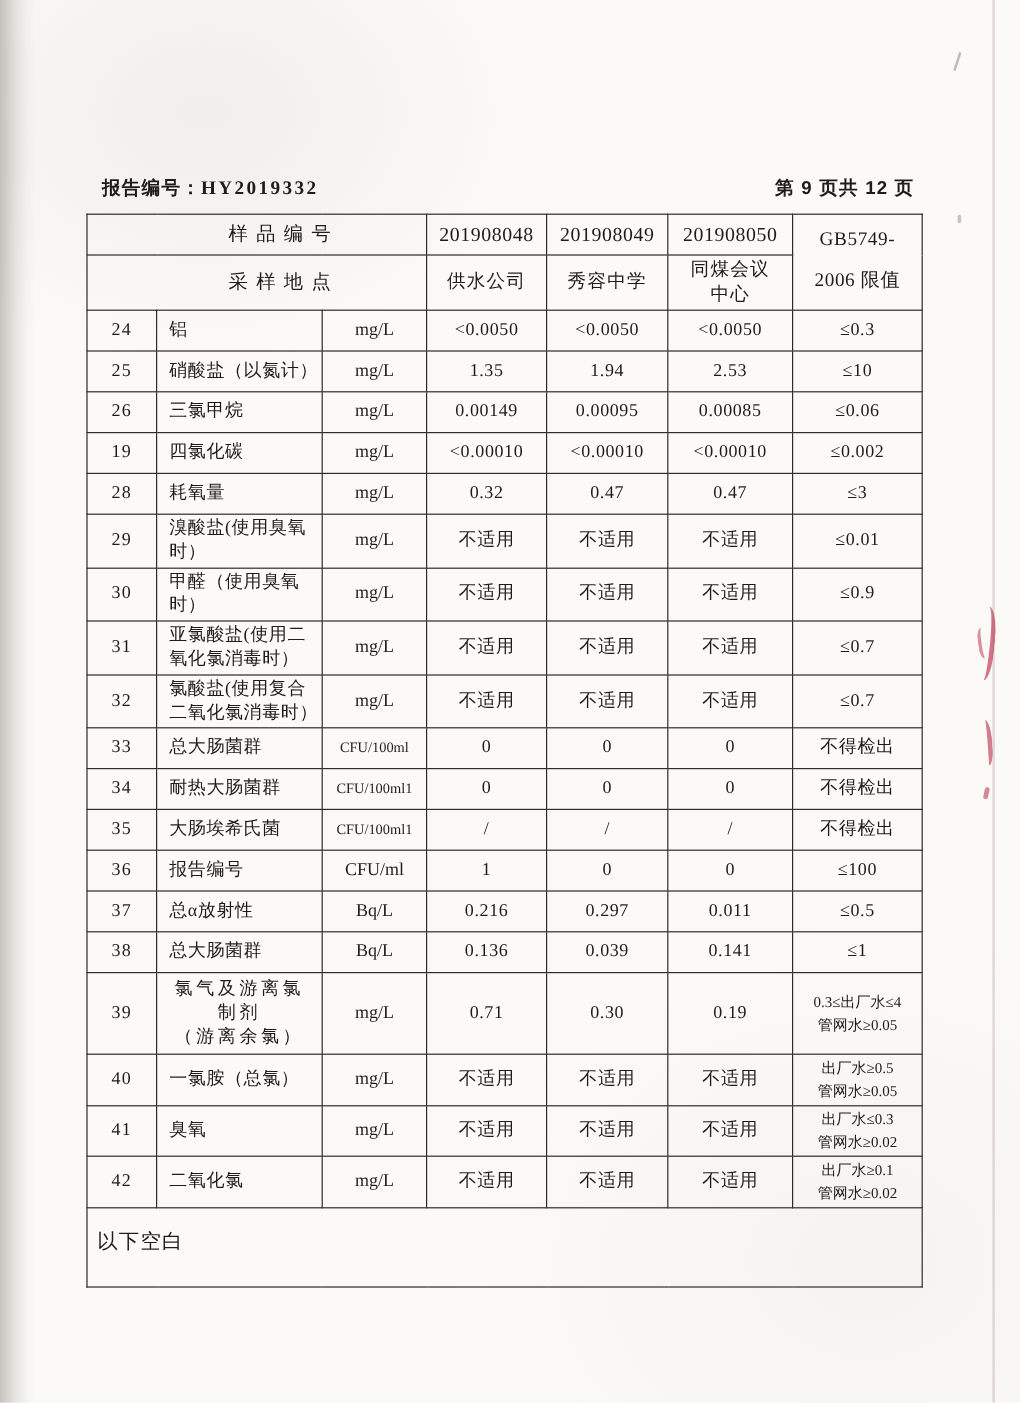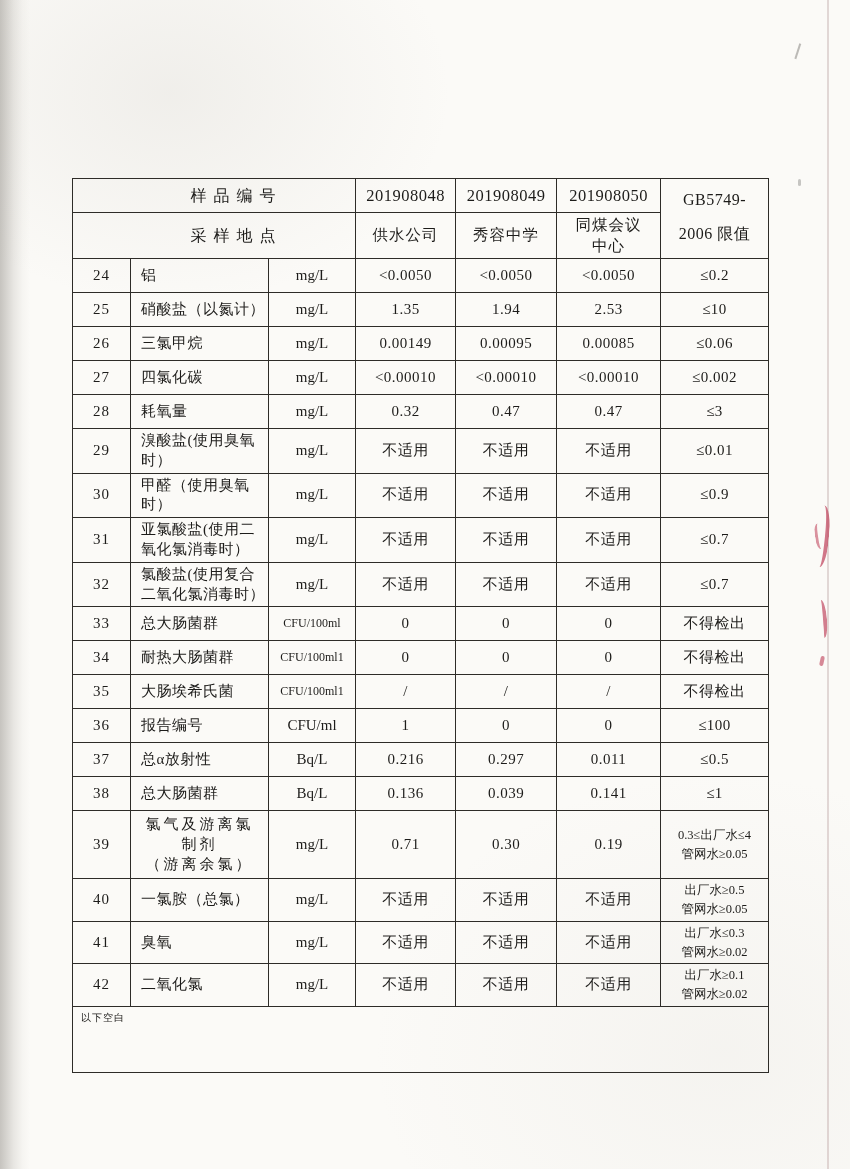--- a/index.html
+++ b/index.html
@@ -100,36 +100,40 @@
   .c-no   { font-size:15px; letter-spacing:1px;margin-left:20px; }
   .c-name { text-align:left; padding-left:10px; white-space:pre-line; letter-spacing:0.5px; }
   tr[data-no="39"] .c-name { text-align:center; padding-left:3px; letter-spacing:3px; }
   .c-unit { font-size:15px; }
   .c-unit.small { font-size:12px; letter-spacing:0; }
   .c-val  { font-size:15px; letter-spacing:0.5px; }
   .c-limit { white-space:pre-line; letter-spacing:0.5px; }
   .c-limit.small { font-size:12.5px; line-height:1.5; letter-spacing:0; }
 
   .foot-row { height:66px; }
-  .foot-cell { text-align:left; vertical-align:top; padding:4px 8px; font-size:10px; letter-spacing:1px; }
+  .foot-cell { text-align:left; vertical-align:top; padding:17px 8px; font-size:17px; letter-spacing:1px; }
 </style>
 </head>
 <body>
 
 <div class="page">
 
   <div class="left-shadow"></div>
   <div class="right-edge-line"></div>
   <div class="speck-check"></div>
   <div class="speck-dot"></div>
   <div class="stamp stamp-a" style="color: rgb(194, 75, 99);"></div>
   <div class="stamp stamp-b" style="color: rgb(194, 75, 99);"></div>
   <div class="stamp stamp-c" style="color: rgb(194, 75, 99);"></div>
 
 
+  <div class="meta-row">
+    <span class="report-no"><span>报告编号：</span><span class="num">HY2019332</span></span>
+    <span class="page-info">第 9 页共 12 页</span>
+  </div>
 
   <table>
     <colgroup>
       <col style="width:58px">
         <col style="width:138px">
         <col style="width:87px">
       <col style="width:100px">
         <col style="width:101px">
         <col style="width:104px">
       <col style="width:108px">
@@ -156,42 +160,42 @@
       </tr>
     </thead>
     <tbody id="tbody">
         <tr data-no="24">
     <td class="c-no">24</td>
     <td class="c-name">铝</td>
     <td class="c-unit">mg/L</td>
     <td class="c-val">&lt;0.0050</td>
     <td class="c-val">&lt;0.0050</td>
     <td class="c-val">&lt;0.0050</td>
-    <td class="c-limit">≤0.2</td>
+    <td class="c-limit">≤0.3</td>
   </tr>
         <tr data-no="25">
     <td class="c-no">25</td>
     <td class="c-name">硝酸盐（以氮计）</td>
     <td class="c-unit">mg/L</td>
     <td class="c-val">1.35</td>
     <td class="c-val">1.94</td>
     <td class="c-val">2.53</td>
     <td class="c-limit">≤10</td>
   </tr>
         <tr data-no="26">
     <td class="c-no">26</td>
     <td class="c-name">三氯甲烷</td>
     <td class="c-unit">mg/L</td>
     <td class="c-val">0.00149</td>
     <td class="c-val">0.00095</td>
     <td class="c-val">0.00085</td>
     <td class="c-limit">≤0.06</td>
   </tr>
         <tr data-no="27">
-    <td class="c-no">27</td>
+    <td class="c-no">19</td>
     <td class="c-name">四氯化碳</td>
     <td class="c-unit">mg/L</td>
     <td class="c-val">&lt;0.00010</td>
     <td class="c-val">&lt;0.00010</td>
     <td class="c-val">&lt;0.00010</td>
     <td class="c-limit">≤0.002</td>
   </tr>
         <tr data-no="28">
     <td class="c-no">28</td>
     <td class="c-name">耗氧量</td>

